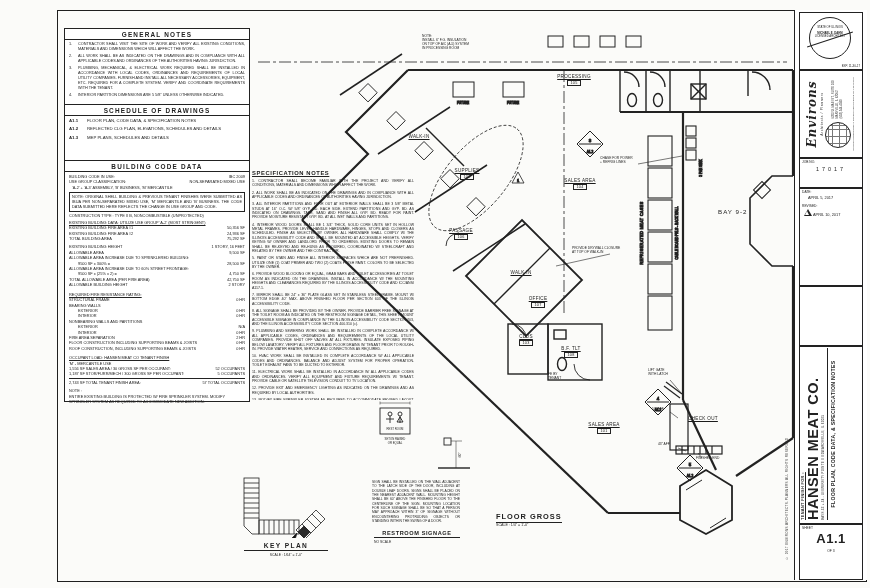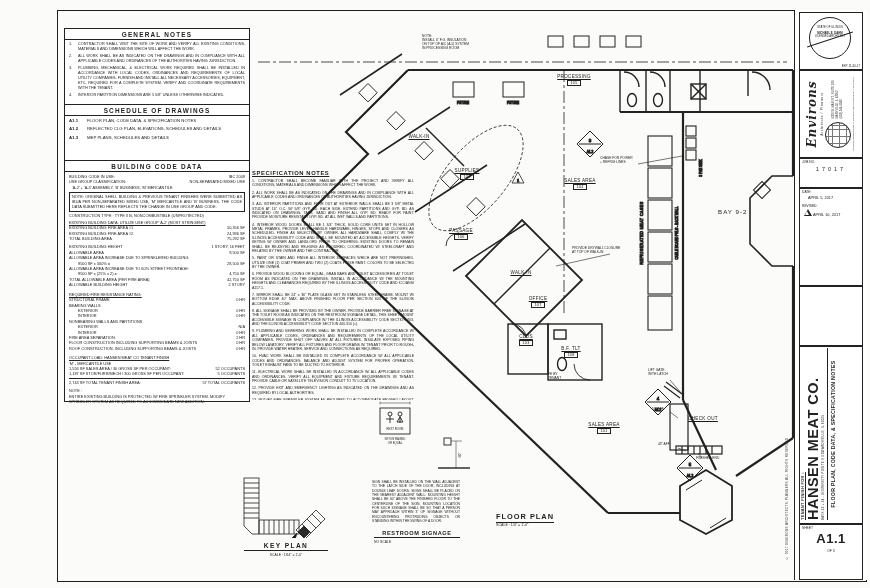--- a/index.html
+++ b/index.html
@@ -486,21 +486,21 @@
 AT TOP OF WALK-IN</div>
   <div class="ann" style="left:398px;top:360px;width:30px">LIFT GATE
 WITH LATCH</div>
   <div class="ann" style="left:298px;top:364px;width:24px">FE BY
 TENANT</div>
   <div class="ann" style="left:402px;top:399px">54" AFF</div>
   <div class="ann" style="left:408px;top:434px">43" AFF</div>
   <div class="ann" style="left:446px;top:448px;width:30px">FINISHED END</div>
 
   
-  <div class="ptitle" style="left:246px;top:504px">FLOOR PLAN</div>
+  <div class="ptitle" style="left:246px;top:504px">FLOOR GROSS</div>
   <div class="pscale" style="left:246px;top:515px">SCALE :  1/4" = 1'-0"</div>
 </div>
 
 <svg class="abs" style="left:236px;top:476px" width="100" height="62" viewBox="0 0 100 62">
   <g stroke="#222" fill="none" stroke-width="0.8">
     <rect x="8" y="2" width="15" height="40"></rect>
     <line x1="8" y1="7" x2="23" y2="7"></line>
       <line x1="8" y1="12" x2="23" y2="12"></line>
       <line x1="8" y1="17" x2="23" y2="17"></line>
     <line x1="8" y1="22" x2="23" y2="22"></line>

